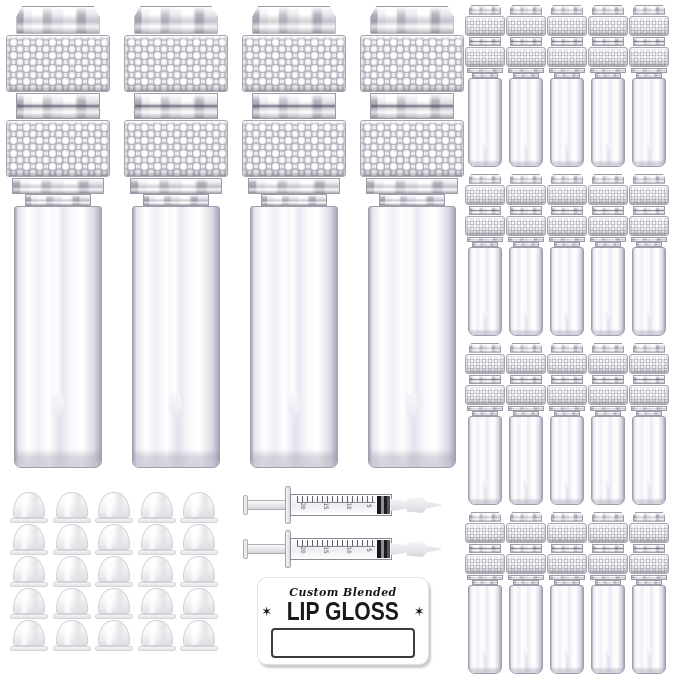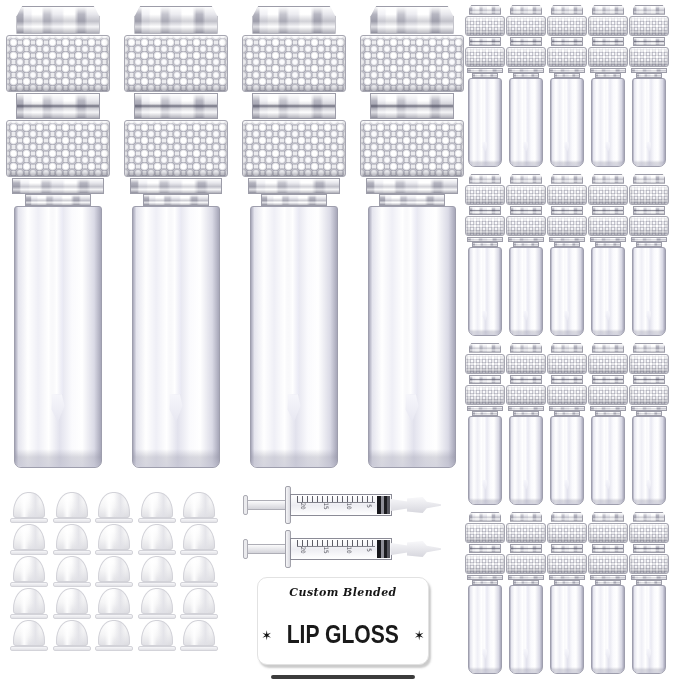--- a/index.html
+++ b/index.html
@@ -122,21 +122,21 @@
   .sy-cap{position:absolute;left:164px;top:12px;width:34px;height:16px;
     background:linear-gradient(180deg,#f8f8fa,#d7d7de);
     clip-path:polygon(0 10%,46% 0,58% 30%,100% 45%,100% 55%,58% 70%,46% 100%,0 90%);
     filter:drop-shadow(0 0 .5px #84848e);}
 
   
   .label-card{
     position:absolute;left:257px;top:577px;width:172px;height:88px;box-sizing:border-box;
     background:#ffffff;border:1px solid #e2e2e2;border-radius:10px;
     box-shadow:2px 3px 2px rgba(140,140,140,.45);
-    display:flex;flex-direction:column;align-items:center;gap:24px;
+    display:flex;flex-direction:column;align-items:center;
   }
   .label-script{
     margin-top:8px;font-family:"DejaVu Serif",serif;font-style:italic;font-weight:600;
     font-size:11px;letter-spacing:.4px;color:#161616;
   }
   .label-title-row{display:flex;align-items:center;gap:7px;color:#141414;height:25px;}
   .label-star{font-size:13px;line-height:13px;color:#141414;}
   .label-title{
     display:inline-block;font-weight:bold;font-size:24px;line-height:24px;
     letter-spacing:0;transform:scale(.88,1.06);color:#1a1a1a;

